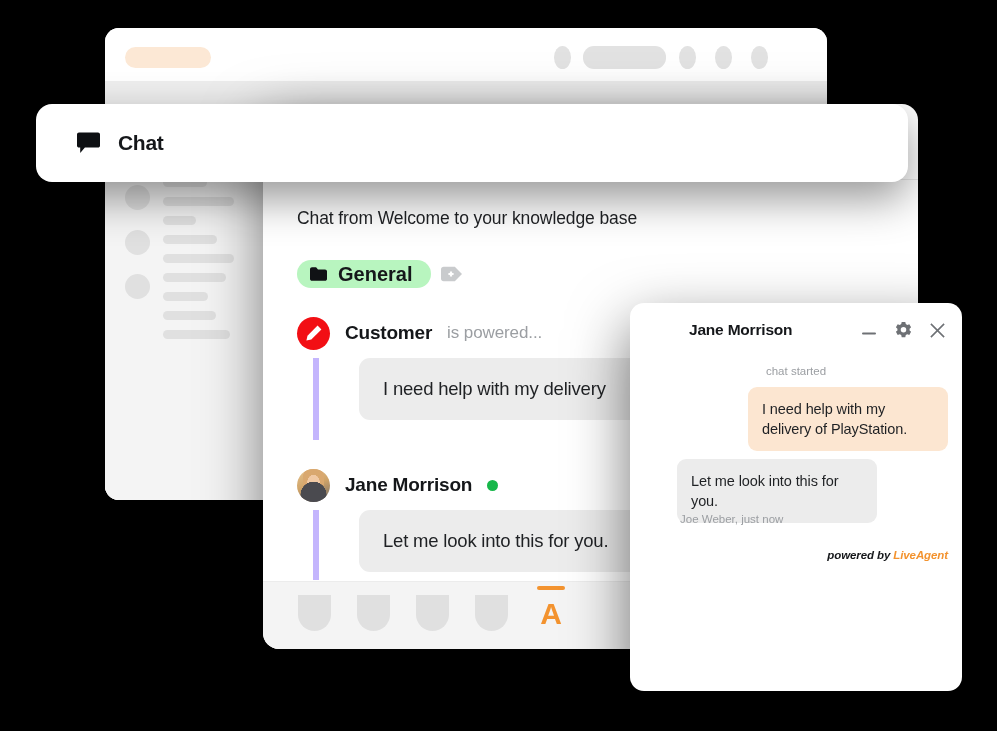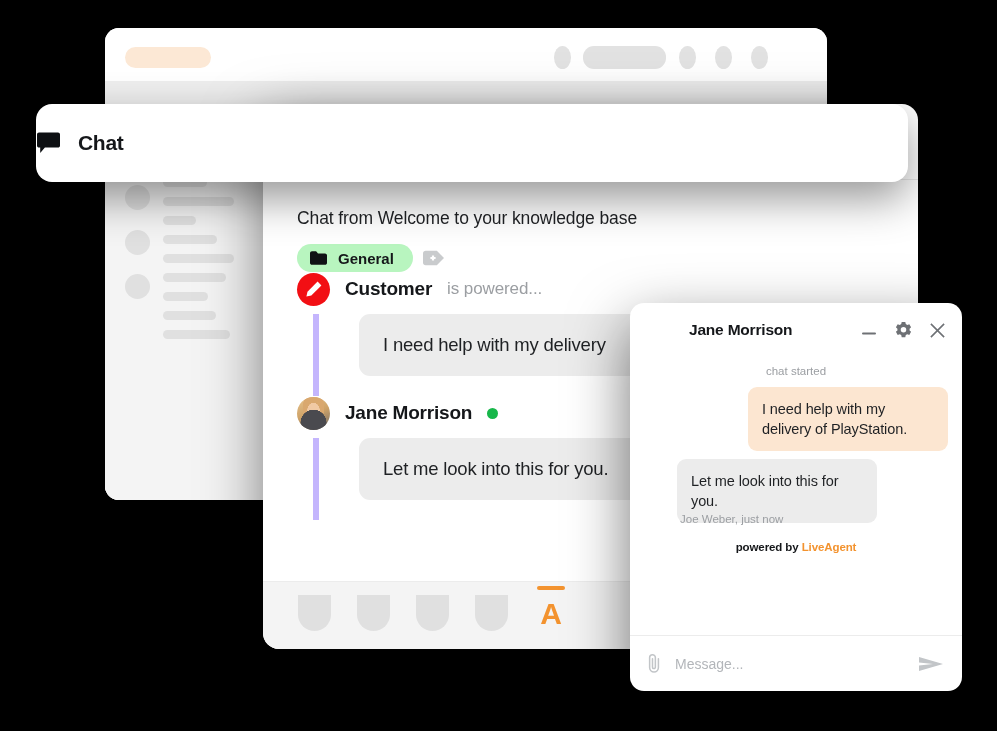--- a/index.html
+++ b/index.html
@@ -133,41 +133,41 @@
   .panel-scroll {
     position: relative;
     height: 400px;
     padding: 28px 0 0 34px;
     overflow: hidden;
   }
   .thread-subject {
     font-size: 17.5px;
     color: #1f2124;
     letter-spacing: -0.1px;
-    margin-bottom: 15px;
+    margin-bottom: 31px;
   }
   .tagrow { display: flex; align-items: center; gap: 10px; }
   .tag-general {
     display: inline-flex;
     align-items: center;
     gap: 11px;
     height: 28px;
     padding: 0 19px 0 13px;
     border-radius: 14px;
     background: #b8f5bf;
-    font-size: 15px;
+    font-size: 20px;
     font-weight: bold;
     color: #15171a;
   }
   .tag-add {
     width: 22px; height: 16px;
     line-height: 0;
   }
 
-  .msg-group { position: relative; }
+  .msg-group { margin-top: 28px; position: relative; }
   .msg-head {
     display: flex;
     align-items: center;
     gap: 15px;
     height: 34px;
   }
   .avatar-badge {
     width: 33px; height: 33px;
     border-radius: 50%;
     flex: 0 0 auto;
@@ -254,20 +254,21 @@
     position: absolute;
     left: 36px;
     top: 104px;
     width: 872px;
     height: 78px;
     background: #ffffff;
     border-radius: 16px;
     box-shadow: 0 16px 44px rgba(0,0,0,0.42);
     display: flex;
     align-items: center;
+    padding-left: 40px;
     gap: 17px;
   }
   .chat-tab-label {
     font-size: 21px;
     font-weight: bold;
     color: #15171a;
     letter-spacing: -0.3px;
   }
 
   
@@ -343,26 +344,27 @@
     overflow: hidden;
     flex: 0 0 auto;
     margin-bottom: 22px;
   }
   .w-meta {
     font-size: 11.5px;
     color: #9b9ea2;
     margin: -18px 0 0 36px;
   }
   .w-powered {
-    text-align: center;
+    text-align: right;
     font-size: 11.5px;
     font-weight: bold;
     color: #15171a;
-    margin-top: 16px;
+    margin-top: 24px;
     letter-spacing: -0.1px;
+    font-style: italic;
   }
   .w-powered .brand { color: #f3932f; }
   .w-inputbar {
     height: 56px;
     border-top: 1px solid #ececec;
     display: flex;
     align-items: center;
     gap: 12px;
     padding: 0 18px 0 16px;
     flex: 0 0 auto;
@@ -546,28 +548,15 @@
         <div class="w-bubble gray">Let me look into this for you.</div>
       </div>
       <div class="w-meta">Joe Weber, just now</div>
 
       <div class="w-powered">
         <span>powered by</span>
         <span class="brand">LiveAgent</span>
       </div>
     </div>
 
-    <div class="w-inputbar">
-      <span style="line-height:0;">
-        <svg width="17" height="21" viewBox="0 0 17 22">
-          <path d="M12.6 6.1v9.2a4.6 4.6 0 0 1-9.2 0V4.8a3 3 0 0 1 6 0v10a1.5 1.5 0 0 1-3 0V6.1" stroke="#c2c5c8" stroke-width="1.6" fill="none" stroke-linecap="round"></path>
-        </svg>
-      </span>
-      <input class="w-input" type="text" placeholder="Message..." style="">
-      <span style="line-height:0;">
-        <svg width="26" height="20" viewBox="0 0 26 20">
-          <path d="M1 3 L25 10 L1 17 L1 11.5 L15 10 L1 8.5Z" fill="#c2c5c8"></path>
-        </svg>
-      </span>
-    </div>
   </div>
 
 </div>
 
 </body></html>

